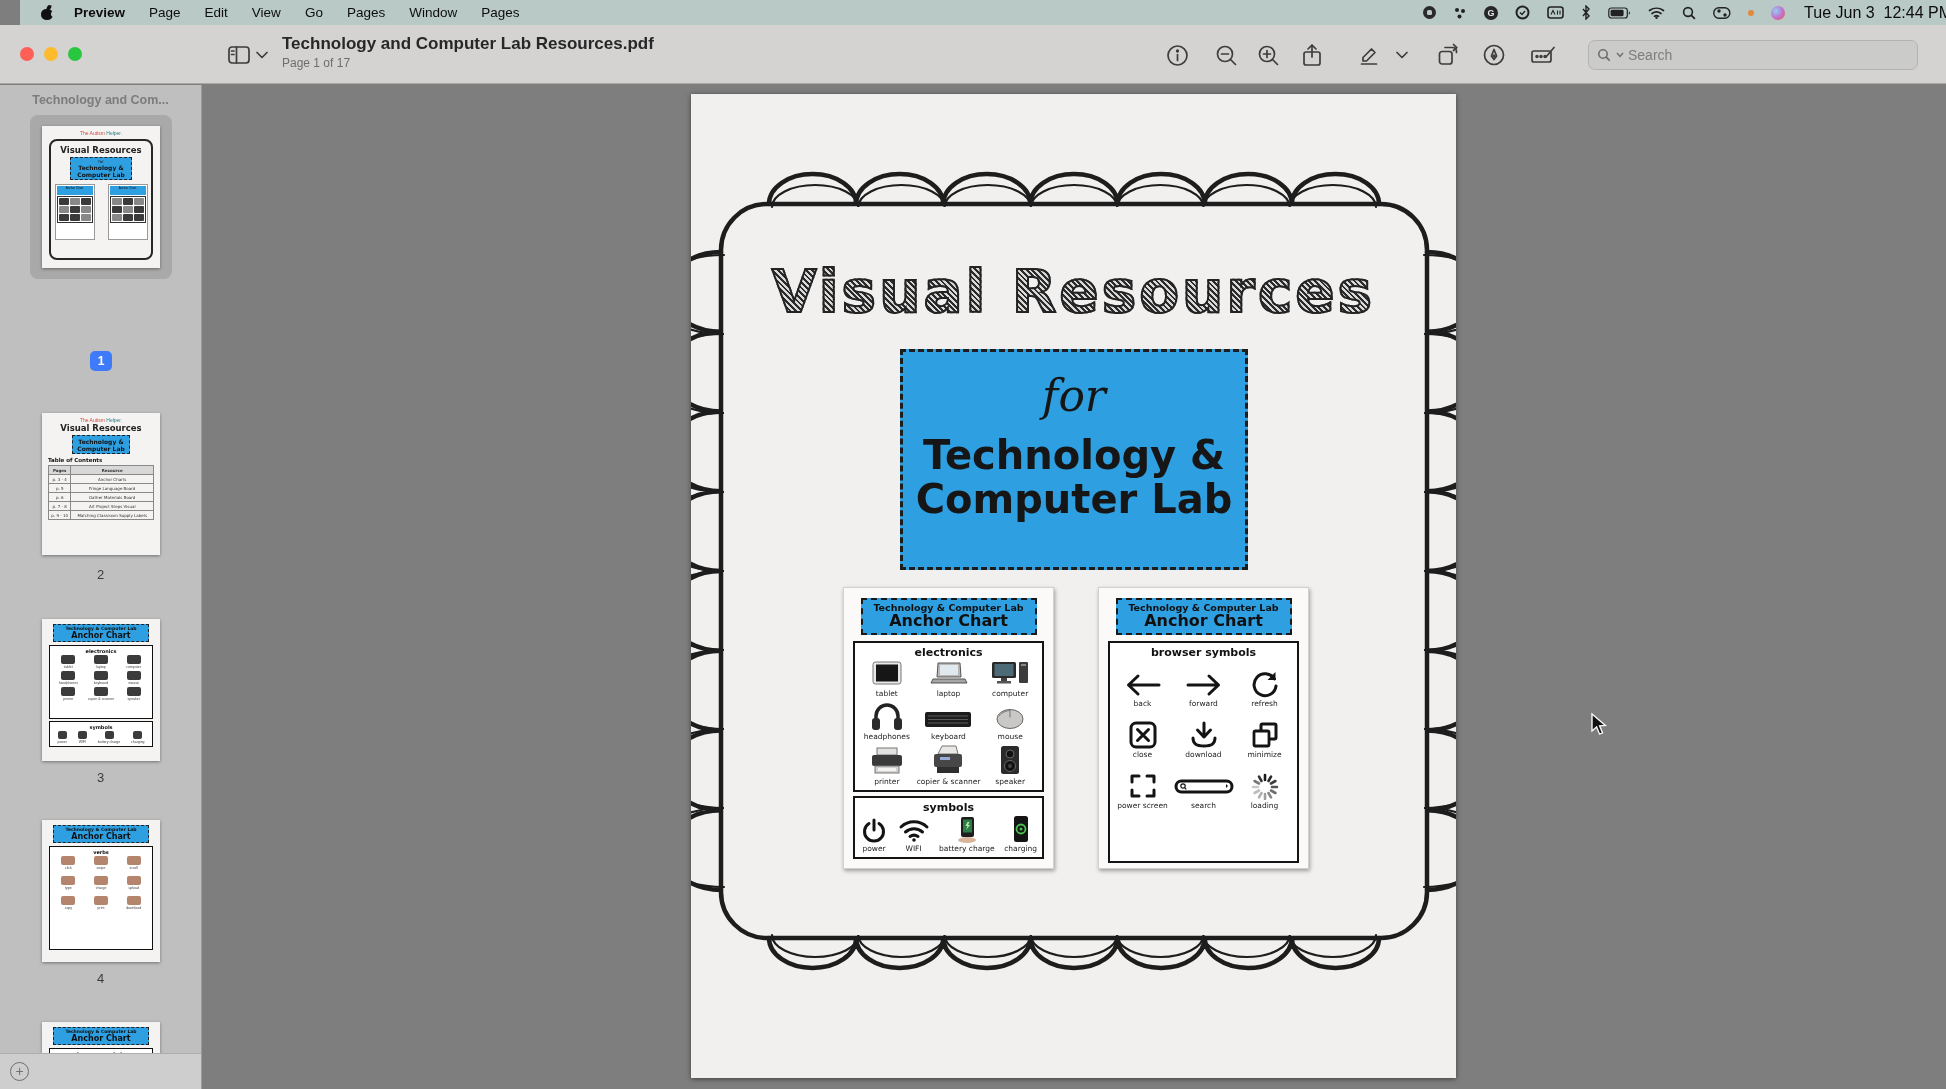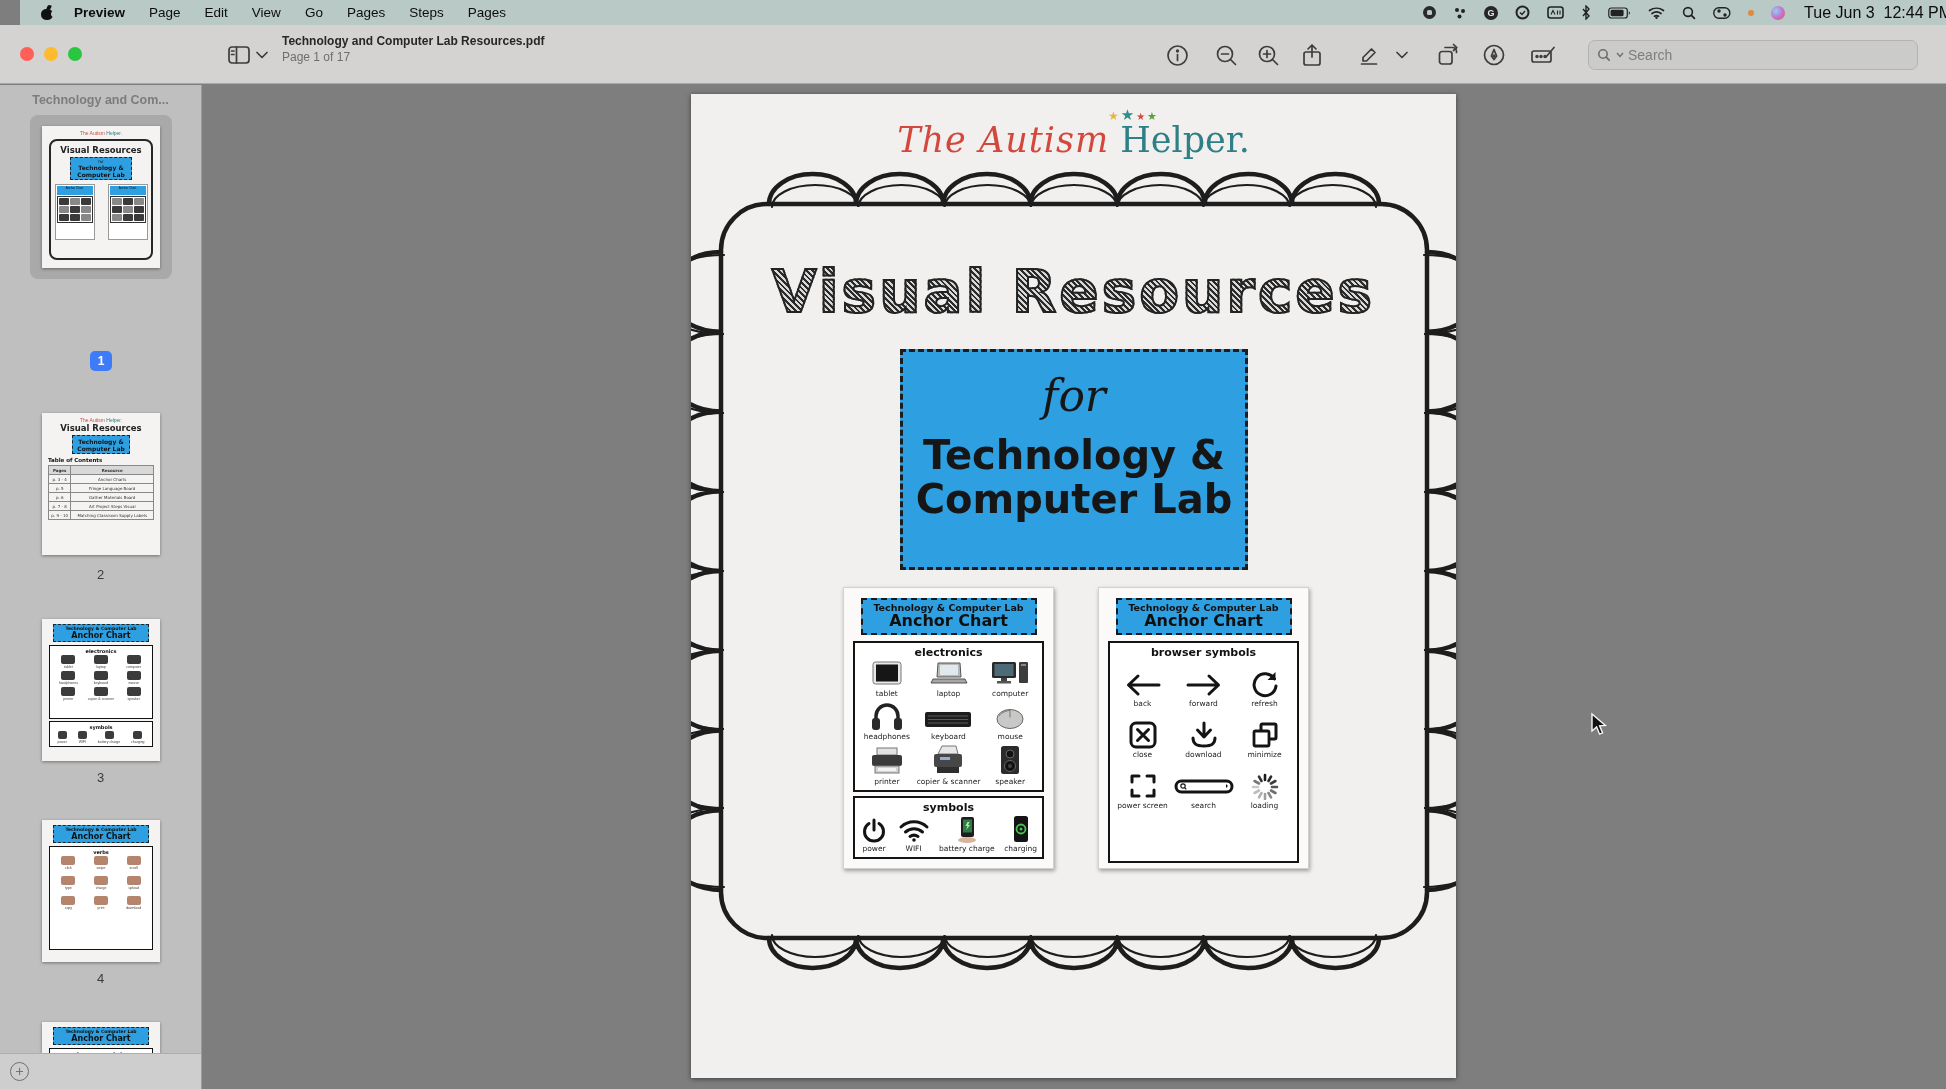--- a/index.html
+++ b/index.html
@@ -26,21 +26,21 @@
 
   
   .toolbar { position:absolute; top:25px; left:0; width:1946px; height:59px; background:#d4d3d2;
     border-bottom:1px solid #a9a8a7; z-index:40; }
   .traffic { position:absolute; left:20px; top:22px; display:flex; gap:10px; }
   .tl { width:14px; height:14px; border-radius:50%; }
   .tl.r { background:#fe5f57; } .tl.y { background:#febb2e; } .tl.g { background:#28c73f; }
   .tbtn { position:absolute; top:16px; display:flex; align-items:center; justify-content:center; width:30px; height:28px; border-radius:6px; }
   .tbtn svg { stroke:#3d3d3d; fill:none; stroke-width:1.7; stroke-linecap:round; stroke-linejoin:round; }
   .title-block { position:absolute; left:282px; top:9px; }
-  .doc-title { font-size:12px; font-weight:700; color:#272727; }
+  .doc-title { font-size:17px; font-weight:700; color:#272727; }
   .doc-sub { font-size:12px; color:#6e6e6d; margin-top:2px; }
   .searchfield { position:absolute; left:1588px; top:15px; width:330px; height:30px; background:#cbcbca;
     border:1px solid #b4b3b2; border-radius:7px; display:flex; align-items:center; padding:0 8px; gap:4px;}
   .searchfield .ph { color:#7e7e7d; font-size:14px; }
 
   
   .sidebar { position:absolute; left:0; top:85px; width:202px; height:1004px; background:#bfbfbf; border-right:1px solid #9b9b9b; overflow:hidden; }
   .side-label { position:absolute; top:8px; left:0; width:100%; text-align:center; font-size:12.5px; font-weight:700; color:#7c7c7c; }
   .thumb { position:absolute; width:118px; left:42px; height:142px; background:#f4f3f1; box-shadow:0 1px 3px rgba(0,0,0,.4); overflow:hidden; }
   .sel-ring { position:absolute; left:30px; top:30px; width:142px; height:164px; background:#a9a9a9; border-radius:8px; }
@@ -125,21 +125,21 @@
       <span class="body"></span>
       <span class="bite"></span>
       <span class="leaf"></span>
     </div>
   <span class="mitem app">Preview</span>
   <span class="mitem">Page</span>
   <span class="mitem">Edit</span>
   <span class="mitem">View</span>
   <span class="mitem">Go</span>
   <span class="mitem">Pages</span>
-  <span class="mitem">Steps</span>
+  <span class="mitem">Window</span>
   <span class="mitem">Pages</span>
 
   <div class="statusbar">
     <span class="sico dotcircle"></span>
     <span class="sico">
       <svg width="14" height="14">
           <circle cx="4" cy="4" r="2" fill="#222"></circle>
           <circle cx="10" cy="5" r="2" fill="#222"></circle>
           <circle cx="6.5" cy="10.5" r="2" fill="#222"></circle>
         </svg>
@@ -549,24 +549,20 @@
   </div>
 
   <div class="side-footer">
     <div class="plusbtn">+</div>
   </div>
 </div>
 
 <div class="main">
   <div class="pdfpage">
 
-    <div class="logo">
-      <span class="red">The Autism</span><span class="teal">&nbsp;</span><span class="teal">Helper.</span>
-      <span class="stars"><span style="color:#e8b73a">★</span><span style="color:#2e8f8f;font-size:15px">★</span><span style="color:#d4473c;font-size:10px">★</span><span style="color:#57a33f;font-size:11px">★</span></span>
-    </div>
 
     <svg class="frame-svg" id="scallop-frame" width="765" height="984">
         <rect x="30" y="110" width="706" height="734" rx="46" fill="none" stroke="#1d1d1d" stroke-width="4.5"></rect>
         <path d="M 78 110 A 43.57142857142857 30 0 0 1 165.14285714285714 110 A 43.57142857142857 30 0 0 1 252.28571428571428 110 A 43.57142857142857 30 0 0 1 339.42857142857144 110 A 43.57142857142857 30 0 0 1 426.57142857142856 110 A 43.57142857142857 30 0 0 1 513.7142857142857 110 A 43.57142857142857 30 0 0 1 600.8571428571429 110 A 43.57142857142857 30 0 0 1 688 110 M 736 158 A 39.875 30 0 0 1 736 237.75 A 39.875 30 0 0 1 736 317.5 A 39.875 30 0 0 1 736 397.25 A 39.875 30 0 0 1 736 477 A 39.875 30 0 0 1 736 556.75 A 39.875 30 0 0 1 736 636.5 A 39.875 30 0 0 1 736 716.25 A 39.875 30 0 0 1 736 796 M 688 844 A 43.57142857142857 30 0 0 1 600.8571428571429 844 A 43.57142857142857 30 0 0 1 513.7142857142858 844 A 43.57142857142857 30 0 0 1 426.57142857142856 844 A 43.57142857142857 30 0 0 1 339.42857142857144 844 A 43.57142857142857 30 0 0 1 252.28571428571433 844 A 43.57142857142857 30 0 0 1 165.1428571428571 844 A 43.57142857142857 30 0 0 1 78 844 M 30 796 A 39.875 30 0 0 1 30 716.25 A 39.875 30 0 0 1 30 636.5 A 39.875 30 0 0 1 30 556.75 A 39.875 30 0 0 1 30 477 A 39.875 30 0 0 1 30 397.25 A 39.875 30 0 0 1 30 317.5 A 39.875 30 0 0 1 30 237.75 A 39.875 30 0 0 1 30 158" fill="none" stroke="#1d1d1d" stroke-width="4.5" stroke-linecap="round"></path>
         <path d="M 81 113 A 43.142857142857146 22 0 0 1 167.28571428571428 113 A 43.142857142857146 22 0 0 1 253.57142857142858 113 A 43.142857142857146 22 0 0 1 339.8571428571429 113 A 43.142857142857146 22 0 0 1 426.14285714285717 113 A 43.142857142857146 22 0 0 1 512.4285714285714 113 A 43.142857142857146 22 0 0 1 598.7142857142858 113 A 43.142857142857146 22 0 0 1 685 113 M 733 161 A 39.5 22 0 0 1 733 240 A 39.5 22 0 0 1 733 319 A 39.5 22 0 0 1 733 398 A 39.5 22 0 0 1 733 477 A 39.5 22 0 0 1 733 556 A 39.5 22 0 0 1 733 635 A 39.5 22 0 0 1 733 714 A 39.5 22 0 0 1 733 793 M 685 841 A 43.142857142857146 22 0 0 1 598.7142857142857 841 A 43.142857142857146 22 0 0 1 512.4285714285714 841 A 43.142857142857146 22 0 0 1 426.1428571428571 841 A 43.142857142857146 22 0 0 1 339.85714285714283 841 A 43.142857142857146 22 0 0 1 253.57142857142856 841 A 43.142857142857146 22 0 0 1 167.28571428571422 841 A 43.142857142857146 22 0 0 1 81 841 M 33 793 A 39.5 22 0 0 1 33 714 A 39.5 22 0 0 1 33 635 A 39.5 22 0 0 1 33 556 A 39.5 22 0 0 1 33 477 A 39.5 22 0 0 1 33 398 A 39.5 22 0 0 1 33 319 A 39.5 22 0 0 1 33 240 A 39.5 22 0 0 1 33 161" fill="none" stroke="#1d1d1d" stroke-width="2.2" stroke-linecap="round"></path>
       </svg>
 
     <div class="big-title">Visual Resources</div>
 
     <div class="banner">

